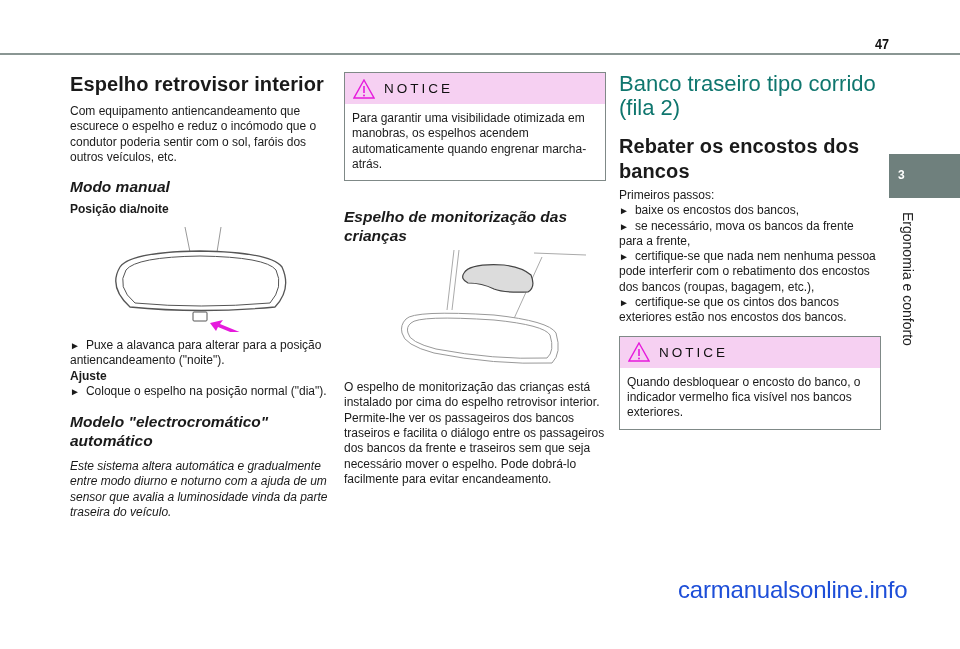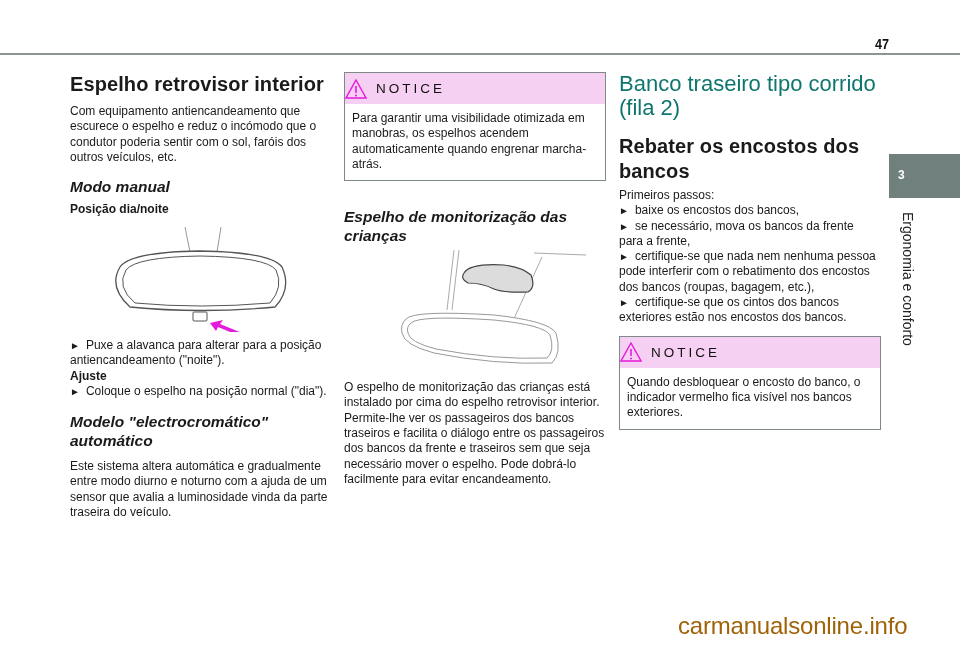--- a/index.html
+++ b/index.html
@@ -11,27 +11,27 @@
   .col1 { left:70px; width:262px; }
   .col2 { left:344px; width:262px; }
   .col3 { left:619px; width:262px; }
   h1 { font-size:20px; font-weight:bold; margin:0 0 8px 0; line-height:24px; letter-spacing:0.1px; }
   h2 { font-size:15.5px; font-weight:bold; margin:0; line-height:19px;font-style:italic; }
   h3 { font-size:12px; font-weight:bold; margin:0; line-height:15px; }
   p { margin:0; font-size:12px; line-height:15.3px; }
   .bull::before { content:"\25BA"; font-size:10px; margin-right:6px; }
   .section-title { font-size:22px; color:#0f766e; line-height:24px; margin:0 0 14px 0; font-weight:normal; }
   .notice { border:1px solid #7f8987; background:#fff; }
-  .notice-head { background:#f6d0f2; height:31px; display:flex; align-items:center; }
+  .notice-head { background:#f6d0f2; height:31px; display:flex; align-items:center; padding-left:8px; }
   .notice-head .label { font-size:13.5px; letter-spacing:3px; margin-left:9px; color:#111; }
   .notice-body { padding:7px 7px 8px 7px; font-size:12px; line-height:15.3px; }
   .tab { position:absolute; left:889px; top:154px; width:71px; height:44px; background:#6f807d; }
   .tab span { position:absolute; left:9px; top:14px; color:#fff; font-size:12px; font-weight:bold; }
   .side-label { position:absolute; left:898px; top:212px; writing-mode:vertical-rl; font-size:14px; color:#222; line-height:20px; }
-  .watermark { position:absolute; left:678px; top:612px; font-size:24px; color:#a16207; letter-spacing:-0.2px; }
+  .watermark { position:absolute; left:678px; top:576px; font-size:24px; color:#1d4ed8; letter-spacing:-0.2px; }
   .fig { display:block; }
 </style>
 </head>
 <body>
 
 <div class="page-num">47</div>
 <div class="top-rule"></div>
 
 <div class="col col1">
   <h1>Espelho retrovisor interior</h1>
@@ -43,21 +43,21 @@
     <line x1="151" y1="10" x2="147" y2="35" stroke="#999" stroke-width="1"></line>
     <path d="M50,50 Q60,35 130,34 Q200,35 212,50 Q222,72 205,90 Q130,97 60,90 Q38,70 50,50 Z" fill="#fff" stroke="#555" stroke-width="1.3"></path>
     <path d="M56,53 Q66,40 130,39 Q196,40 206,53 Q214,70 200,86 Q130,92 65,86 Q46,70 56,53 Z" fill="#fff" stroke="#555" stroke-width="1"></path>
     <rect x="123" y="95" width="14" height="9" rx="1" fill="#fff" stroke="#555" stroke-width="1"></rect>
     <polygon points="140,106 153,103 150,107 172,116 170,119 148,110 146,114" fill="#e61adc"></polygon>
   </svg>
   <p style="margin-top:6px;"><span class="bull"></span><span>Puxe a alavanca para alterar para a posição antiencandeamento ("noite").</span></p>
   <h3>Ajuste</h3>
   <p><span class="bull"></span><span>Coloque o espelho na posição normal ("dia").</span></p>
   <h2 style="margin-top:13px;">Modelo "electrocromático" automático</h2>
-  <p style="margin-top:9px;">Este sistema altera automática e gradualmente entre modo diurno e noturno com a ajuda de um sensor que avalia a luminosidade vinda da parte traseira do veículo.</p>
+  <p style="margin-top:9px;font-style:italic;">Este sistema altera automática e gradualmente entre modo diurno e noturno com a ajuda de um sensor que avalia a luminosidade vinda da parte traseira do veículo.</p>
 </div>
 
 <div class="col col2">
   <div class="notice">
     <div class="notice-head">
       <svg width="22" height="20" viewBox="0 0 22 20">
         <polygon points="11,1 21,19 1,19" fill="none" stroke="#e61adc" stroke-width="1.4"></polygon>
         <line x1="11" y1="7" x2="11" y2="14" stroke="#e61adc" stroke-width="1.6"></line>
         <circle cx="11" cy="16.5" r="1" fill="#e61adc"></circle>
       </svg>

